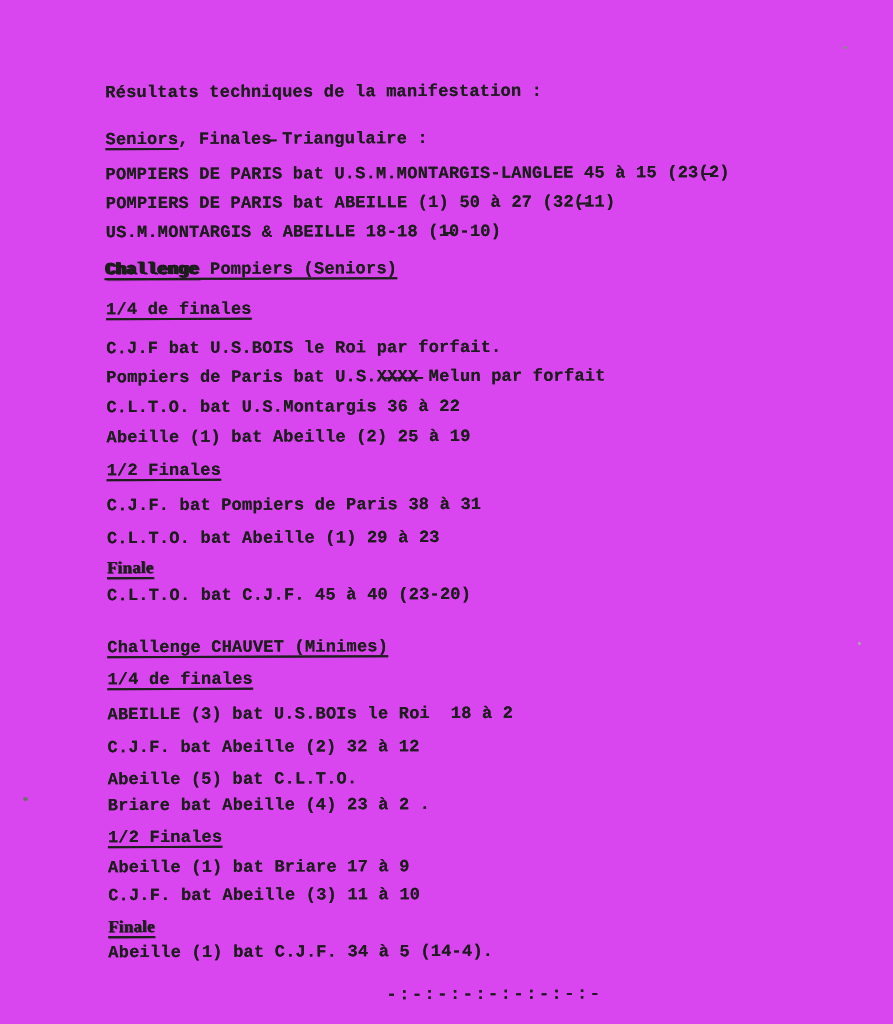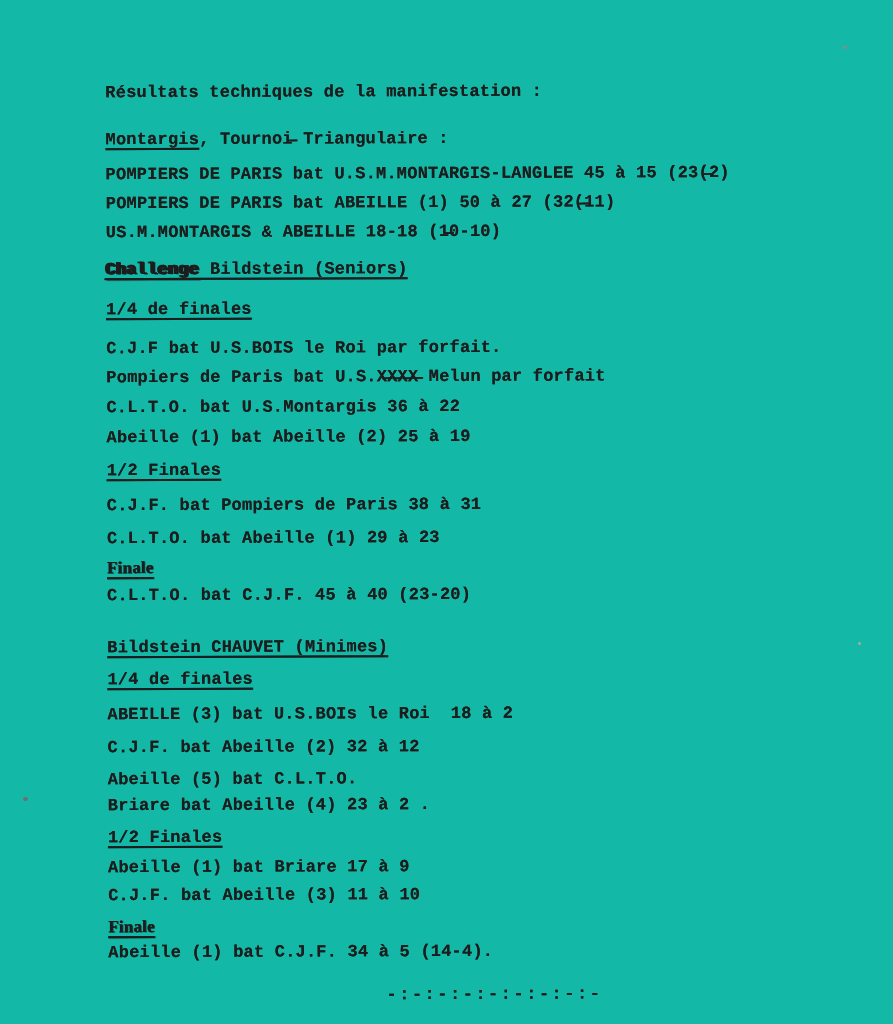--- a/index.html
+++ b/index.html
@@ -1,20 +1,20 @@
 <!DOCTYPE html>
 <html><head>
 <meta charset="utf-8">
 <style>
   html,body { margin:0; padding:0; background:#e8e8e8; }
   .page {
     position:relative;
     width:893px; height:1024px;
     margin:0 auto;
-    background:#14b8a6;
+    background:#d946ef;
     overflow:hidden;
     font-family:"Liberation Mono","DejaVu Sans Mono",monospace;
     font-weight:700;
     font-size:17px;
     color:#1d1d1d;
   }
   .sheet {
     position:absolute; inset:0;
     transform:rotate(-0.2deg);
     transform-origin:50% 0;
@@ -57,45 +57,45 @@
 </style>
 </head>
 <body>
 
 <div class="page">
   <div class="sheet">
 
     <div class="line" style="top:81px">Résultats techniques de la manifestation :</div>
 
     <section>
-      <div class="line" style="top:128px"><span class="u">Montargis</span><span>, Tournoi̶ Triangulaire :</span></div>
+      <div class="line" style="top:128px"><span class="u">Seniors</span><span>, Finales̶ Triangulaire :</span></div>
       <div class="line" style="top:163px">POMPIERS DE PARIS bat U.S.M.MONTARGIS-LANGLEE 45 à 15 (23(̶2)</div>
       <div class="line" style="top:192px">POMPIERS DE PARIS bat ABEILLE (1) 50 à 27 (32(̶11)</div>
       <div class="line" style="top:221px">US.M.MONTARGIS &amp; ABEILLE 18-18 (1̶0-10)</div>
     </section>
 
     <section>
-      <div class="line" style="top:258px"><span class="u"><span class="overtype">Challenge</span><span> Bildstein (Seniors)</span></span></div>
+      <div class="line" style="top:258px"><span class="u"><span class="overtype">Challenge</span><span> Pompiers (Seniors)</span></span></div>
 
       <div class="line" style="top:298px"><span class="u">1/4 de finales</span></div>
       <div class="line" style="top:337px">C.J.F bat U.S.BOIS le Roi par forfait.</div>
       <div class="line" style="top:366px">Pompiers de Paris bat U.S.X̶X̶X̶X̶ Melun par forfait</div>
       <div class="line" style="top:396px">C.L.T.O. bat U.S.Montargis 36 à 22</div>
       <div class="line" style="top:426px">Abeille (1) bat Abeille (2) 25 à 19</div>
 
       <div class="line" style="top:459px"><span class="u">1/2 Finales</span></div>
       <div class="line" style="top:494px">C.J.F. bat Pompiers de Paris 38 à 31</div>
       <div class="line" style="top:527px">C.L.T.O. bat Abeille (1) 29 à 23</div>
 
       <div class="line" style="top:556px"><span class="u smudge">Finale</span></div>
       <div class="line" style="top:584px">C.L.T.O. bat C.J.F. 45 à 40 (23-20)</div>
     </section>
 
     <section>
-      <div class="line" style="top:636px"><span class="u">Bildstein CHAUVET (Minimes)</span></div>
+      <div class="line" style="top:636px"><span class="u">Challenge CHAUVET (Minimes)</span></div>
 
       <div class="line" style="top:668px"><span class="u">1/4 de finales</span></div>
       <div class="line" style="top:703px">ABEILLE (3) bat U.S.BOIs le Roi  18 à 2</div>
       <div class="line" style="top:736px">C.J.F. bat Abeille (2) 32 à 12</div>
       <div class="line" style="top:768px">Abeille (5) bat C.L.T.O.</div>
       <div class="line" style="top:794px">Briare bat Abeille (4) 23 à 2 .</div>
 
       <div class="line" style="top:826px"><span class="u">1/2 Finales</span></div>
       <div class="line" style="top:856px">Abeille (1) bat Briare 17 à 9</div>
       <div class="line" style="top:884px">C.J.F. bat Abeille (3) 11 à 10</div>

